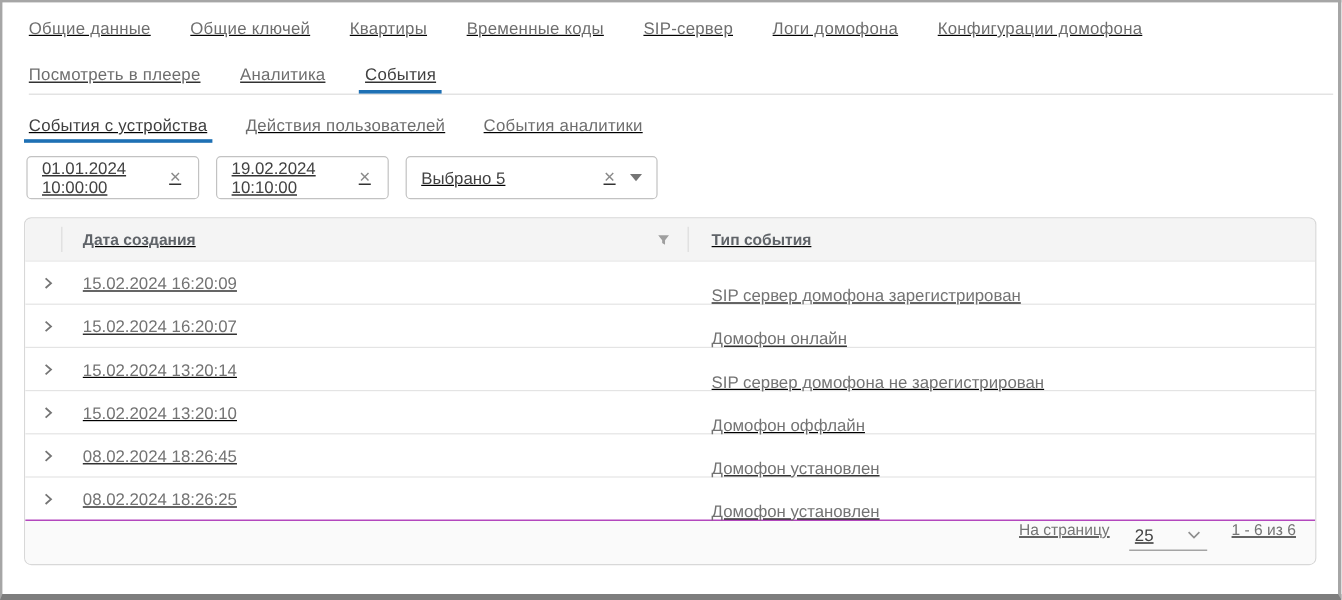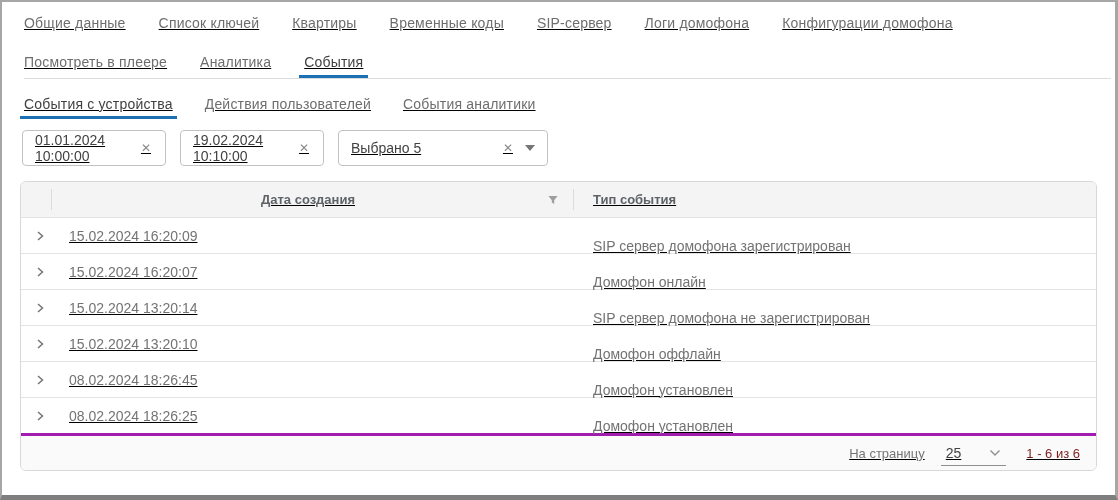--- a/index.html
+++ b/index.html
@@ -64,21 +64,21 @@
 
   
   .table {
     margin-top: 15px; border: 1px solid #d8d8d8; border-radius: 6px;
     overflow: hidden; background: #fff;
   }
   .thead {
     display: flex; align-items: center; height: 35px; background: #f4f4f4;
     font-size: 13px; font-weight: 700; color: #5f6368;
   }
-  .th { position: relative; height: 100%; display: flex; align-items: center; text-align: center; }
+  .th { position: relative; height: 100%; display: flex; align-items: center; }
   .th-expander { width: 30px; flex: 0 0 auto; }
   .th-date { width: 522px; flex: 0 0 auto; padding: 0 14px 0 18px; }
   .th-type { flex: 1 1 auto; padding-left: 20px; }
   .th-date::before, .th-type::before {
     content: ""; position: absolute; left: 0; top: 7px; bottom: 7px;
     width: 1px; background: #dcdcdc;
   }
   .th-date .label { flex: 1 1 auto; }
   .funnel { flex: 0 0 auto; cursor: pointer; display: flex; align-items: center; }
 
@@ -86,41 +86,41 @@
     display: flex; align-items: center; height: 36px;
     border-top: 1px solid #e4e4e4; font-size: 14px; color: #737373;
     background: #fff;
   }
   .td-expander { width: 30px; flex: 0 0 auto; display: flex; align-items: center; padding-left: 13px; }
   .td-date { width: 522px; flex: 0 0 auto; padding: 0 14px 0 18px; }
   .td-type { flex: 1 1 auto; padding-left: 20px; margin-top: 20px; }
   .row-chevron { cursor: pointer; display: flex; align-items: center; }
 
   .tfoot {
-    display: flex; align-items: center; justify-content: flex-end;
-    height: 37px; background: #fafafa; border-top: 3px solid #a21caf;
+    display: flex; align-items: flex-start; justify-content: flex-end;
+    height: 37px; background: #fafafa; border-top: 1px solid #a21caf;
     padding-right: 16px; font-size: 13px; color: #757575;
   }
   .per-page-label { margin-right: 16px; }
   .page-size {
     display: inline-flex; align-items: center; gap: 28px;
     border-bottom: 1px solid #8f8f8f; padding: 0 5px 4px 5px;
     font-size: 14px; color: #424242; cursor: pointer; margin-right: 20px;
     margin-top: 4px;
   }
-  .range-label { color: #7f1d1d; }
+  .range-label { color: #737373; }
 </style>
 </head>
 <body>
 
 <div class="frame">
 
   <nav class="tabs tabs-primary">
     <div class="tab">Общие данные</div>
-    <div class="tab">Список ключей</div>
+    <div class="tab">Общие ключей</div>
     <div class="tab">Квартиры</div>
     <div class="tab">Временные коды</div>
     <div class="tab">SIP-сервер</div>
     <div class="tab">Логи домофона</div>
     <div class="tab">Конфигурации домофона</div>
   </nav>
 
   <nav class="tabs tabs-secondary">
     <div class="tab">Посмотреть в плеере</div>
     <div class="tab">Аналитика</div>

